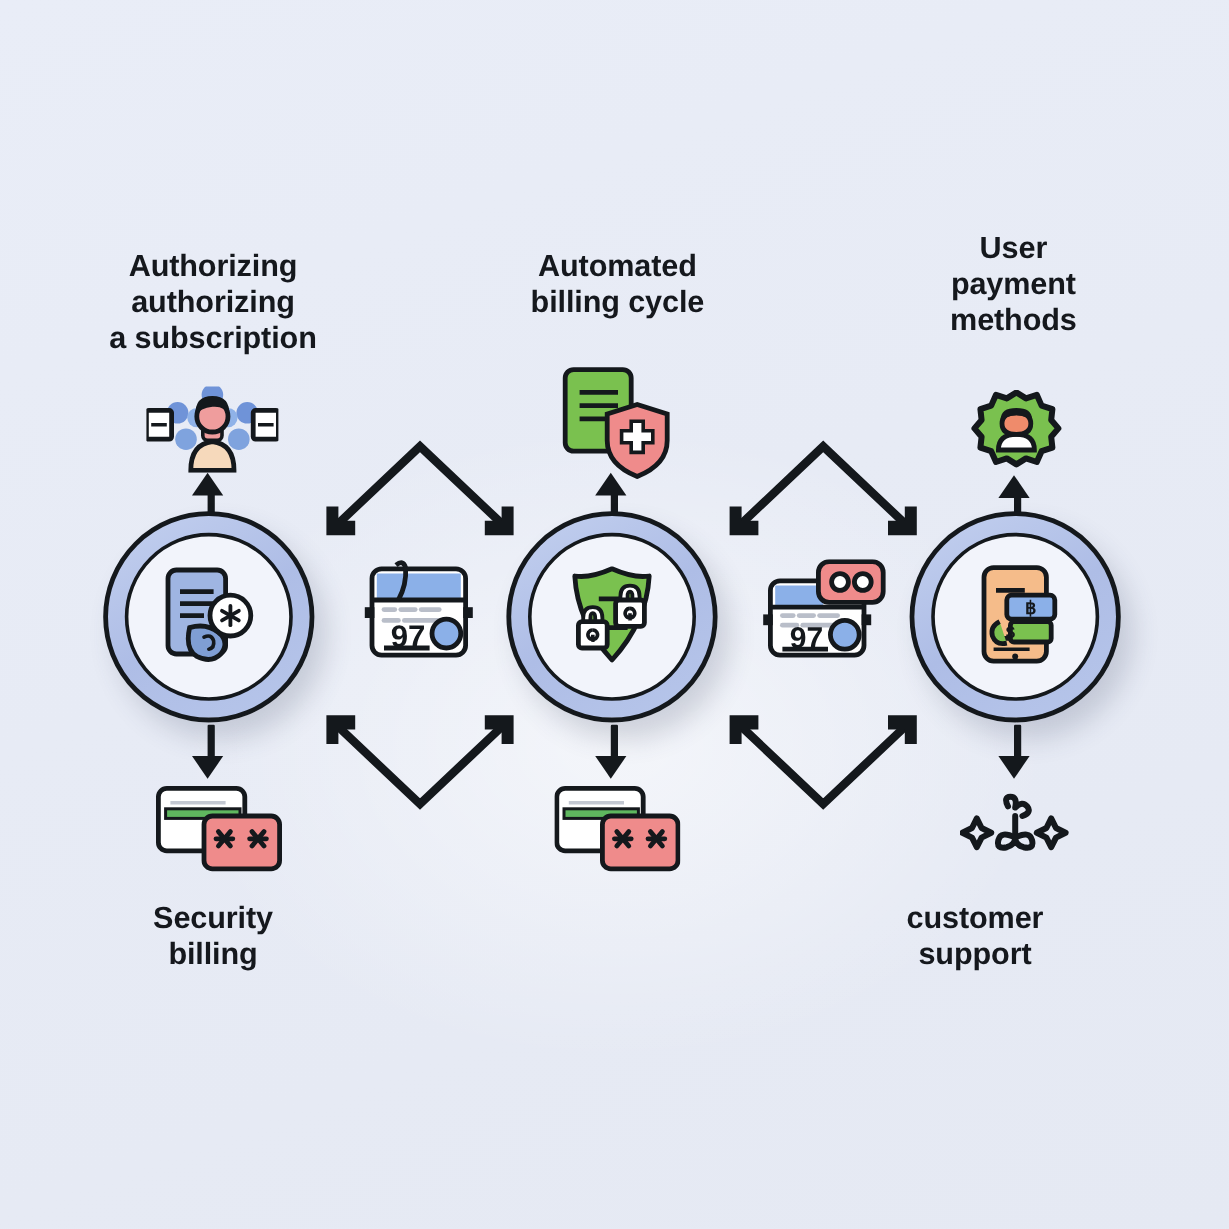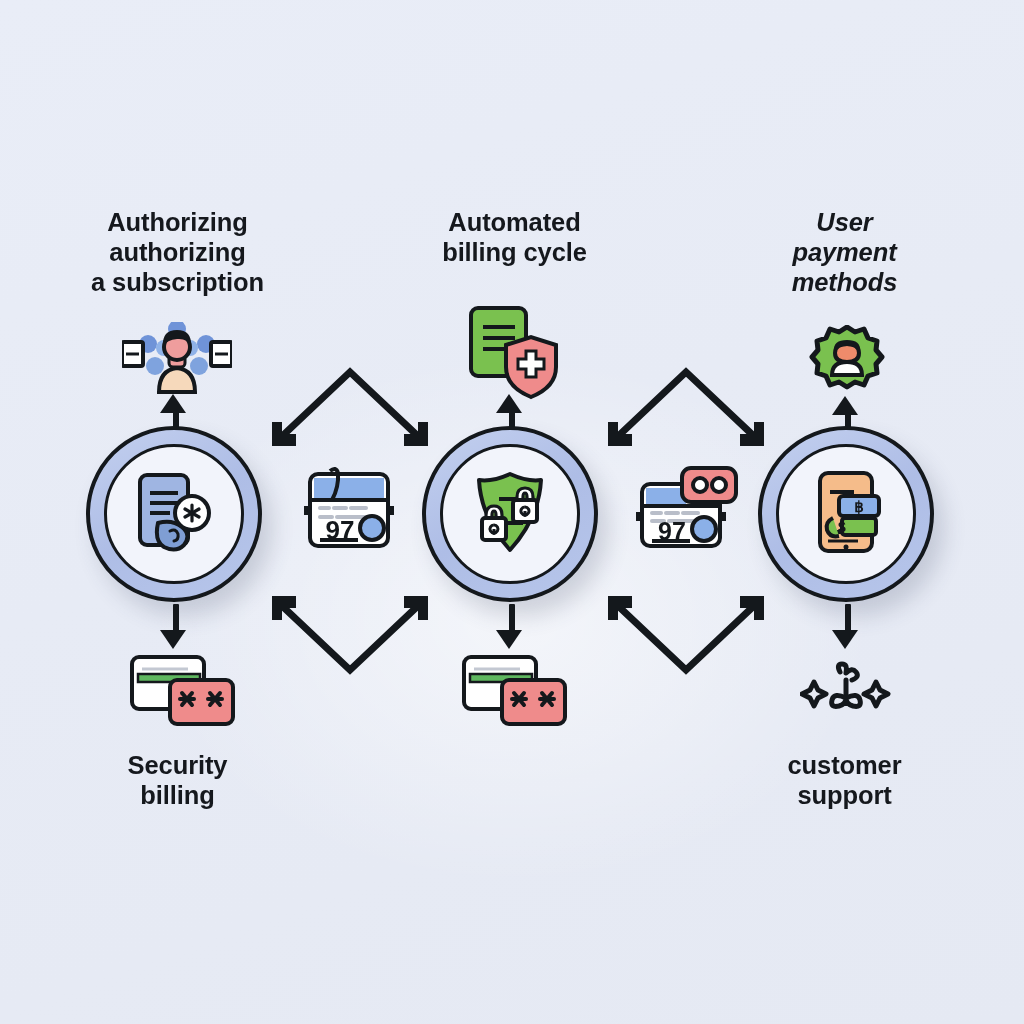--- a/index.html
+++ b/index.html
@@ -96,27 +96,27 @@
 </head>
 <body>
 
 <div id="canvas">
 
   <div class="label top" style="left:70px; top:207px; width:215px;">Authorizing
 authorizing
 a subscription</div>
   <div class="label top" style="left:407px; top:207px; width:215px;">Automated
 billing cycle</div>
-  <div class="label top" style="left:742px; top:207px; width:205px;font-style:italic;">User
+  <div class="label top" style="left:742px; top:192px; width:205px;">User
 payment
 methods</div>
 
   <div class="label bottom" style="left:70px; top:750px; width:215px;">Security
 billing</div>
-  <div class="label bottom" style="left:742px; top:750px; width:205px;">customer
+  <div class="label bottom" style="left:710px; top:750px; width:205px;">customer
 support</div>
 
   <div class="icon-box" style="left:122px; top:322px; width:110px; height:72px;">
     <svg width="110" height="72" viewBox="0 0 110 72">
       <circle cx="55" cy="7" r="9" fill="#6f93d8"></circle>
       <circle cx="26" cy="22" r="9" fill="#6f93d8"></circle>
       <circle cx="84" cy="22" r="9" fill="#6f93d8"></circle>
       <circle cx="33" cy="44" r="9" fill="#7fa3de"></circle>
       <circle cx="77" cy="44" r="9" fill="#7fa3de"></circle>
       <circle cx="42" cy="26" r="8" fill="#8fb2e8"></circle>

